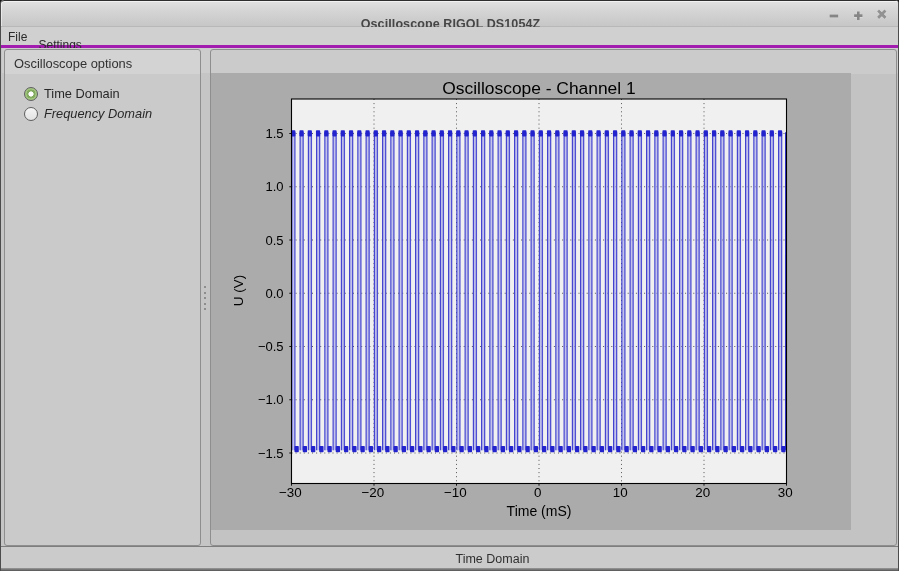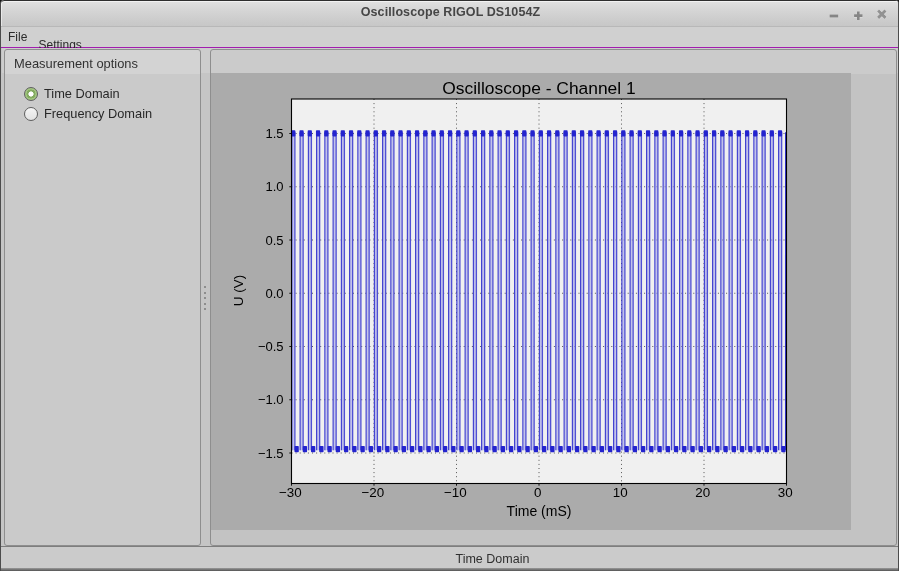--- a/index.html
+++ b/index.html
@@ -1,21 +1,21 @@
 <!DOCTYPE html>
 <html><head><meta charset="utf-8"><title>Oscilloscope RIGOL DS1054Z</title><style>
 html,body{margin:0;padding:0;background:#161616;}
 *{box-sizing:border-box;}
 #win{position:relative;width:899px;height:571px;font-family:"Liberation Sans",sans-serif;background:#c5c5c5;overflow:hidden;
   border-left:1px solid #4c4c4c;border-right:1px solid #4c4c4c;border-radius:4px 4px 0 0;}
 #titlebar{position:absolute;left:0;top:0;width:899px;height:27px;
   background:linear-gradient(#e1e1e1,#d6d6d6 35%,#cacaca 85%,#c7c7c7);
   border-top:1.5px solid #2e2e2e;border-bottom:1px solid #b8b8b8;box-shadow:inset 0 1px 0 #f2f2f2, inset 1px 0 0 rgba(255,255,255,0.5);border-radius:3.5px 3.5px 0 0;}
-#title{position:absolute;left:0;top:4px;width:899px;text-align:center;font-size:12.5px;font-weight:bold;color:#464646;letter-spacing:0.1px;}
-#menubar{position:absolute;left:0;top:27px;width:899px;height:21px;background:#d0d0d0;border-bottom:1px solid #a21caf;}
+#title{position:absolute;left:0;top:16px;width:899px;text-align:center;font-size:12.5px;font-weight:bold;color:#464646;letter-spacing:0.1px;}
+#menubar{position:absolute;left:0;top:27px;width:899px;height:21px;background:#d0d0d0;border-bottom:3px solid #a21caf;}
 #menubar span{position:absolute;top:2.8px;font-size:12px;color:#2c2c2c;}
 #central{position:absolute;left:1px;top:48px;width:897px;height:498px;background:linear-gradient(#cdcdcd 25px,#c5c5c5 25px);}
 #leftpanel{position:absolute;left:1.5px;top:0.5px;width:197px;height:497px;border:1px solid #8e8e8e;border-radius:3px;
   background:linear-gradient(#d3d3d3 24px,#cacaca 24px);}
 #grouptitle{position:absolute;left:9.5px;top:6.3px;font-size:12.9px;color:#323232;}
 .radio{position:absolute;left:19.4px;width:14px;height:14px;border-radius:50%;border:1px solid #5f5f5f;box-sizing:border-box;
   background:linear-gradient(#f4f4f4,#e2e2e2);}
 .radio.sel{background:radial-gradient(circle, #ffffff 0 2.35px, #83ab60 2.8px 4.3px, #a3c781 4.7px);}
 .rlabel{position:absolute;left:39.5px;font-size:12.8px;color:#282828;}
 #splitdots{position:absolute;left:201.7px;top:237.5px;width:2.8px;height:25px;
@@ -39,25 +39,25 @@
       <path d="M57.2 9.6 L64.6 17 M57.2 17 L64.6 9.6" stroke="#ffffff" stroke-width="3.6" opacity="0.5" fill="none"></path>
       <path d="M57.1 9.5 L64.5 16.9 M57.1 16.9 L64.5 9.5" stroke="#929292" stroke-width="2.9" fill="none"></path>
     </svg>
   </div>
   <div id="menubar">
       <span style="left:7px;">File</span>
       <span style="left:37.5px;margin-top:8px;">Settings</span>
     </div>
   <div id="central">
     <div id="leftpanel">
-      <div id="grouptitle">Measurement options</div>
+      <div id="grouptitle">Oscilloscope options</div>
       <div class="radio sel" style="top:37.2px;"></div>
       <div class="rlabel" style="top:36.6px;">Time Domain</div>
       <div class="radio" style="top:57.4px;"></div>
-      <div class="rlabel" style="top:56.6px;">Frequency Domain</div>
+      <div class="rlabel" style="top:56.6px;font-style:italic;">Frequency Domain</div>
     </div>
     <div id="splitdots"></div>
     <div id="rightpanel"></div>
   </div>
   <svg width="640" height="457" viewBox="0 0 640 457" style="position:absolute;left:210px;top:73px;">
 <rect x="0" y="0" width="640" height="457" fill="#ababab"></rect>
 <rect x="80.5" y="26.0" width="495.0" height="384.5" fill="#f0f0f0"></rect>
 <path d="M80.5 26.0V410.5 M163.0 26.0V410.5 M245.5 26.0V410.5 M328.0 26.0V410.5 M410.5 26.0V410.5 M493.0 26.0V410.5 M575.5 26.0V410.5 M80.5 60.50H575.5 M80.5 113.75H575.5 M80.5 167.00H575.5 M80.5 220.25H575.5 M80.5 273.50H575.5 M80.5 326.75H575.5 M80.5 380.00H575.5" stroke="#4f4f4f" stroke-width="0.95" stroke-dasharray="1 3.1" fill="none"></path>
 <path d="M80.95 59.3V377.2 M89.20 59.3V377.2 M97.45 59.3V377.2 M105.70 59.3V377.2 M113.95 59.3V377.2 M122.20 59.3V377.2 M130.45 59.3V377.2 M138.70 59.3V377.2 M146.95 59.3V377.2 M155.20 59.3V377.2 M163.45 59.3V377.2 M171.70 59.3V377.2 M179.95 59.3V377.2 M188.20 59.3V377.2 M196.45 59.3V377.2 M204.70 59.3V377.2 M212.95 59.3V377.2 M221.20 59.3V377.2 M229.45 59.3V377.2 M237.70 59.3V377.2 M245.95 59.3V377.2 M254.20 59.3V377.2 M262.45 59.3V377.2 M270.70 59.3V377.2 M278.95 59.3V377.2 M287.20 59.3V377.2 M295.45 59.3V377.2 M303.70 59.3V377.2 M311.95 59.3V377.2 M320.20 59.3V377.2 M328.45 59.3V377.2 M336.70 59.3V377.2 M344.95 59.3V377.2 M353.20 59.3V377.2 M361.45 59.3V377.2 M369.70 59.3V377.2 M377.95 59.3V377.2 M386.20 59.3V377.2 M394.45 59.3V377.2 M402.70 59.3V377.2 M410.95 59.3V377.2 M419.20 59.3V377.2 M427.45 59.3V377.2 M435.70 59.3V377.2 M443.95 59.3V377.2 M452.20 59.3V377.2 M460.45 59.3V377.2 M468.70 59.3V377.2 M476.95 59.3V377.2 M485.20 59.3V377.2 M493.45 59.3V377.2 M501.70 59.3V377.2 M509.95 59.3V377.2 M518.20 59.3V377.2 M526.45 59.3V377.2 M534.70 59.3V377.2 M542.95 59.3V377.2 M551.20 59.3V377.2 M559.45 59.3V377.2 M567.70 59.3V377.2 M574.60 59.3V377.2" stroke="#3434ce" stroke-width="1.25" fill="none"></path>
 <path d="M82.50 59.3V377.2 M90.75 59.3V377.2 M99.00 59.3V377.2 M107.25 59.3V377.2 M115.50 59.3V377.2 M123.75 59.3V377.2 M132.00 59.3V377.2 M140.25 59.3V377.2 M148.50 59.3V377.2 M156.75 59.3V377.2 M165.00 59.3V377.2 M173.25 59.3V377.2 M181.50 59.3V377.2 M189.75 59.3V377.2 M198.00 59.3V377.2 M206.25 59.3V377.2 M214.50 59.3V377.2 M222.75 59.3V377.2 M231.00 59.3V377.2 M239.25 59.3V377.2 M247.50 59.3V377.2 M255.75 59.3V377.2 M264.00 59.3V377.2 M272.25 59.3V377.2 M280.50 59.3V377.2 M288.75 59.3V377.2 M297.00 59.3V377.2 M305.25 59.3V377.2 M313.50 59.3V377.2 M321.75 59.3V377.2 M330.00 59.3V377.2 M338.25 59.3V377.2 M346.50 59.3V377.2 M354.75 59.3V377.2 M363.00 59.3V377.2 M371.25 59.3V377.2 M379.50 59.3V377.2 M387.75 59.3V377.2 M396.00 59.3V377.2 M404.25 59.3V377.2 M412.50 59.3V377.2 M420.75 59.3V377.2 M429.00 59.3V377.2 M437.25 59.3V377.2 M445.50 59.3V377.2 M453.75 59.3V377.2 M462.00 59.3V377.2 M470.25 59.3V377.2 M478.50 59.3V377.2 M486.75 59.3V377.2 M495.00 59.3V377.2 M503.25 59.3V377.2 M511.50 59.3V377.2 M519.75 59.3V377.2 M528.00 59.3V377.2 M536.25 59.3V377.2 M544.50 59.3V377.2 M552.75 59.3V377.2 M561.00 59.3V377.2 M569.25 59.3V377.2" stroke="#9c9ce6" stroke-width="2.6" stroke-opacity="0.55" fill="none"></path>

